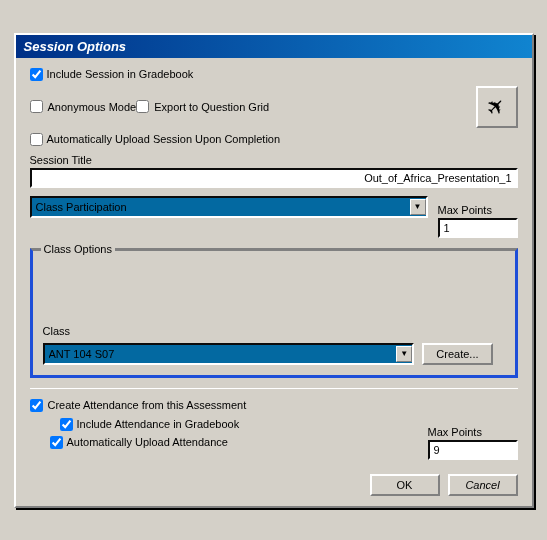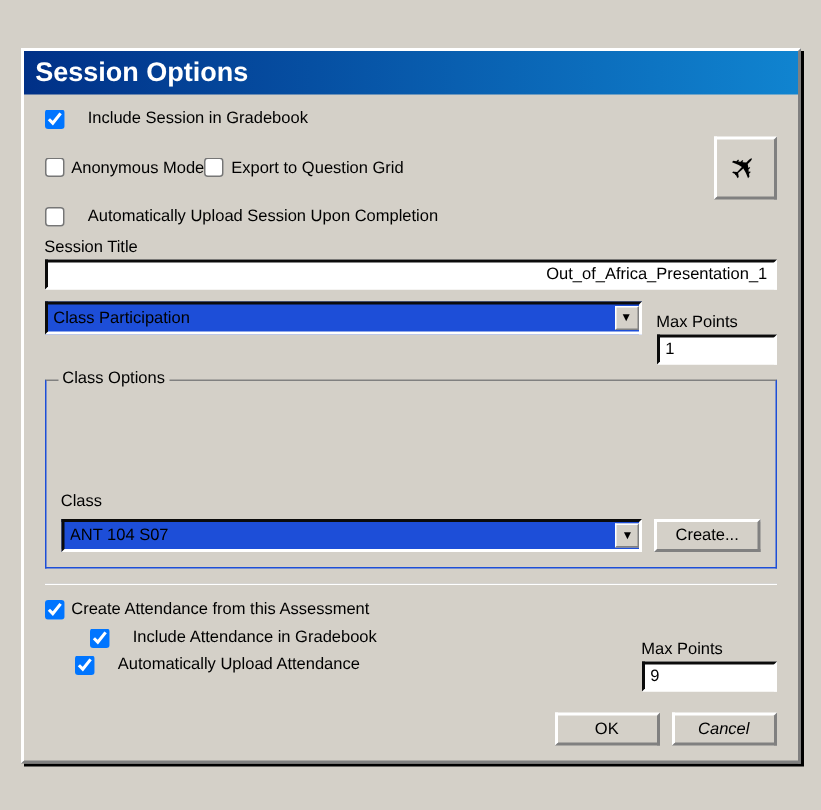--- a/index.html
+++ b/index.html
@@ -19,38 +19,39 @@
       border-top-color: #ffffff;
       border-left-color: #ffffff;
       width: 520px;
       padding: 0;
       box-shadow: 2px 2px 0 #000;
     }
     .title-bar {
       background: linear-gradient(to right, #003087, #1084d0);
       color: white;
       font-weight: bold;
-      font-size: 18px;
+      font-size: 13px;
       padding: 4px 8px;
       display: flex;
       align-items: center;
+      font-style: italic;
     }
     .dialog-body {
       padding: 10px 14px 10px 14px;
     }
     .checkbox-row {
       display: flex;
       align-items: center;
       margin-bottom: 5px;
       gap: 4px;
     }
     .checkbox-row label {
       display: flex;
       align-items: center;
-      gap: 16px;
+      gap: 4px;
       cursor: pointer;
     }
     .top-section {
       position: relative;
     }
     .field-label {
       margin-top: 8px;
       margin-bottom: 2px;
       color: #000;
     }
@@ -75,21 +76,21 @@
     .col-grow { flex: 1; }
     .col-fixed { width: 80px; }
     select {
       width: 100%;
       height: 22px;
       border: 2px inset #808080;
       border-top-color: #606060;
       border-left-color: #606060;
       border-bottom-color: #ffffff;
       border-right-color: #ffffff;
-      background: #1d4ed8;
+      background: #0369a1;
       font-size: 11px;
       font-family: "Tahoma", Arial, sans-serif;
       appearance: none;
       -webkit-appearance: none;
       padding: 1px 4px;
       position: relative;
     }
     .select-wrapper {
       position: relative;
       display: flex;
@@ -110,23 +111,23 @@
       border: 1px solid #808080;
       border-top-color: #ffffff;
       border-left-color: #ffffff;
       display: flex;
       align-items: center;
       justify-content: center;
       font-size: 8px;
       pointer-events: none;
     }
     .group-box {
-      border: 1px solid #1d4ed8;
+      border: 3px solid #1d4ed8;
       border-top-color: #808080;
-      padding: 8px 10px 10px 10px;
+      padding: 8px 22px 10px 10px;
       margin-top: 10px;
       position: relative;
     }
     .group-box-title {
       position: absolute;
       top: -8px;
       left: 8px;
       background: #d4d0c8;
       padding: 0 3px;
       font-size: 11px;

